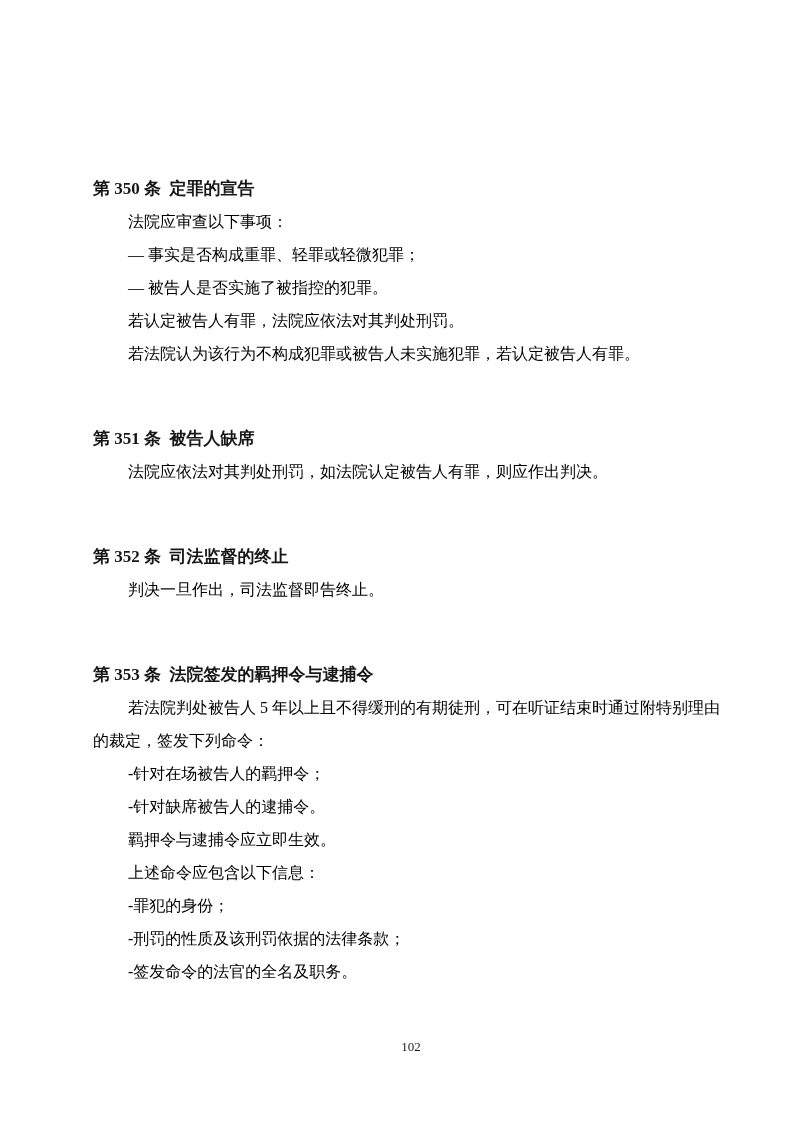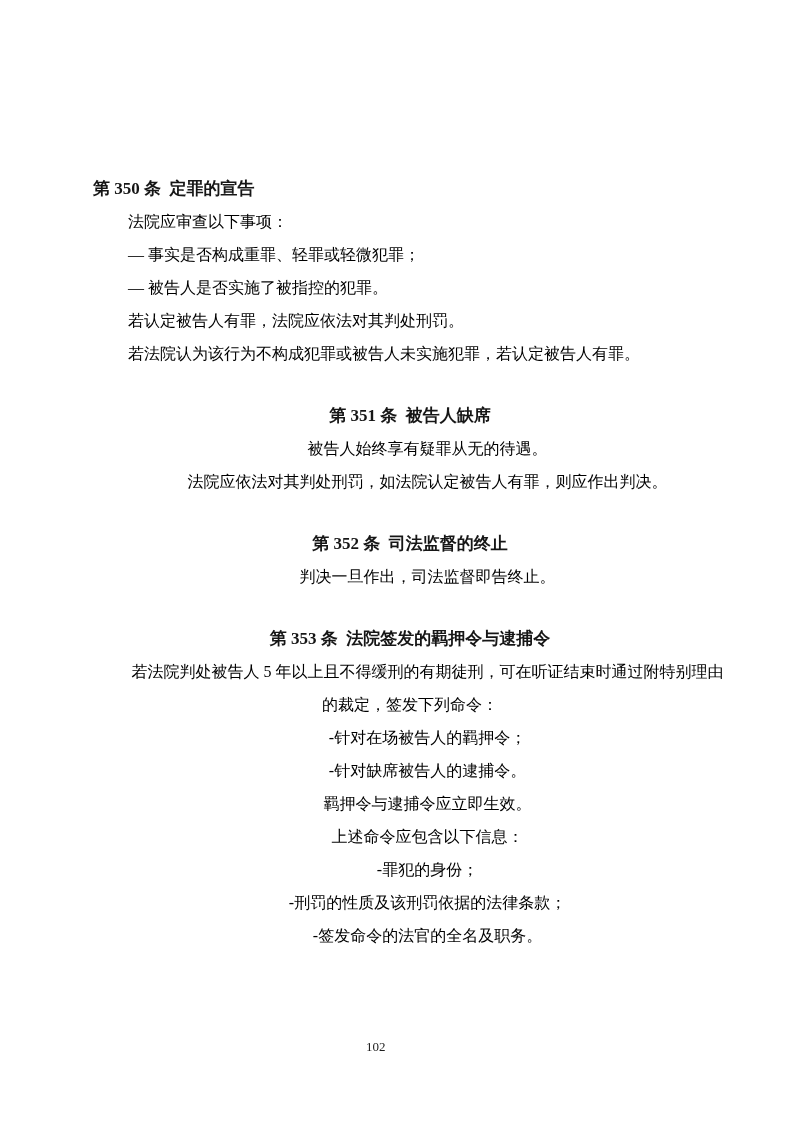--- a/index.html
+++ b/index.html
@@ -12,21 +12,21 @@
     width: 793px;
     height: 1122px;
     box-sizing: border-box;
     padding: 172px 66px 0 93px;
     background: #ffffff;
     color: #1d1d1d;
     font-family: "Liberation Serif", "DejaVu Serif", serif;
     overflow: hidden;
   }
   .article { margin: 0; }
-  .article + .article { margin-top: 29px; text-align: center; }
+  .article + .article { margin-top: 52px; }
   .article-heading {
     margin: 0;
     font-size: 17px;
     font-weight: bold;
     line-height: 33px;
     white-space: pre-wrap;
     color: #161616;
   }
   .para {
     margin: 0;
@@ -34,20 +34,21 @@
     line-height: 33px;
     text-indent: 35px;
     white-space: pre-wrap;
     color: #000000;
   }
   .page-number {
     position: absolute;
     top: 1038px;
     left: 366px;
     width: 90px;
+    text-align: center;
     font-size: 13px;
     line-height: 18px;
     color: #1d1d1d;
   }
 </style>
 </head>
 <body>
 
 <div class="page">
   <main id="articles">
@@ -61,21 +62,20 @@
   <p class="para">— 被告人是否实施了被指控的犯罪。</p>
 
   <p class="para">若认定被告人有罪，法院应依法对其判处刑罚。</p>
 
   <p class="para">若法院认为该行为不构成犯罪或被告人未实施犯罪，若认定被告人有罪。</p>
 </section>
 
   <section class="article">
     <h2 class="article-heading">第 351 条  被告人缺席</h2>
 
-  <p class="para">被告人始终享有疑罪从无的待遇。</p>
 
   <p class="para">法院应依法对其判处刑罚，如法院认定被告人有罪，则应作出判决。</p>
 </section>
 
   <section class="article">
     <h2 class="article-heading">第 352 条  司法监督的终止</h2>
 
   <p class="para">判决一旦作出，司法监督即告终止。</p>
 </section>
 

